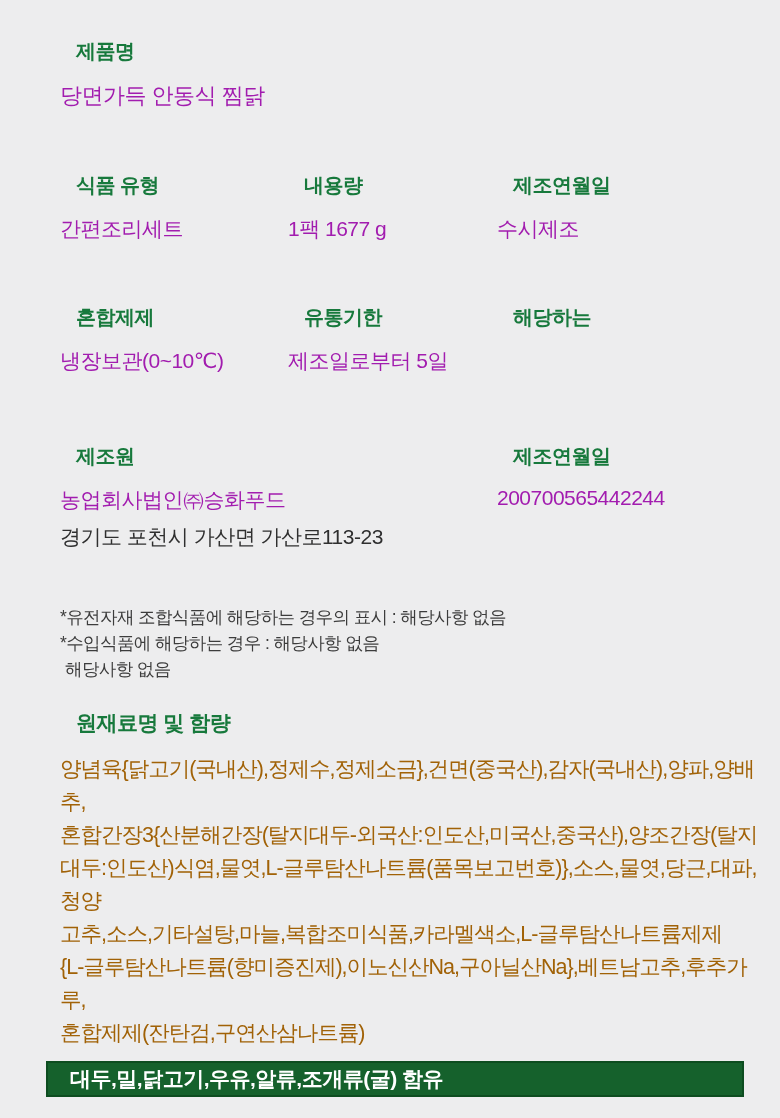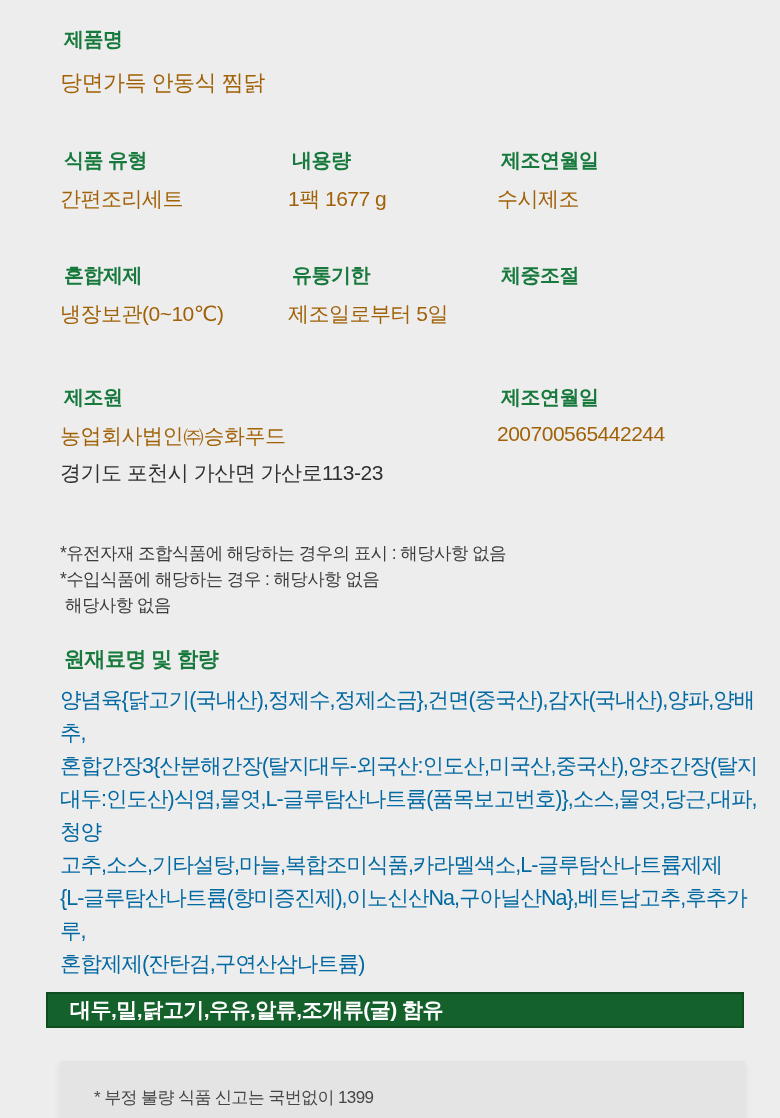--- a/index.html
+++ b/index.html
@@ -10,25 +10,25 @@
     color:#2e2e2e;
     overflow:hidden;
     position:relative;
     box-sizing:border-box;
   }
   .lbl{
     color:#17793c;
     font-weight:bold;
     font-size:20px;
     letter-spacing:-0.5px;
-    margin:4px;
+    margin:16px;
   }
   .val{
     font-size:21px;
-    color:#a16207;
+    color:#a21caf;
     letter-spacing:-0.5px;
     margin:11px 0 0 0;
   }
   .product{padding-top:22px;margin-left:60px;}
   .product .val{margin-top:15px;font-size:22px;}
   .grid3{
     margin:45px 20px 0 60px;
     display:grid;
     grid-template-columns:228px 209px auto;
   }
@@ -46,21 +46,21 @@
   }
   .notes p{margin:0 0 7px 0;line-height:19px;}
   .notes p.cont{margin-left:5px;}
   .ingredients{margin:30px 18px 0 60px;}
   .ingredients .lbl{font-size:21px;}
   .ing-lines{margin-top:11px;}
   .ing-lines p{
     margin:0;
     font-size:21.5px;
     line-height:33px;
-    color:#0369a1;
+    color:#a16207;
     letter-spacing:-1px;
   }
   .allergen-bar{
     margin:11px 36px 0 46px;
     height:32px;
     background:#15612c;
     border:2px solid #0d4d20;
     color:#ffffff;
     font-weight:bold;
     font-size:21px;
@@ -109,21 +109,21 @@
   <div class="grid3">
     <div>
       <h2 class="lbl">혼합제제</h2>
       <p class="val">냉장보관(0~10℃)</p>
     </div>
     <div>
       <h2 class="lbl">유통기한</h2>
       <p class="val">제조일로부터 5일</p>
     </div>
     <div>
-      <h2 class="lbl">체중조절</h2>
+      <h2 class="lbl">해당하는</h2>
     </div>
   </div>
 
   <div class="grid2">
     <div>
       <h2 class="lbl">제조원</h2>
       <p class="val">농업회사법인㈜승화푸드</p>
       <p class="val2">경기도 포천시 가산면 가산로113-23</p>
     </div>
     <div>

